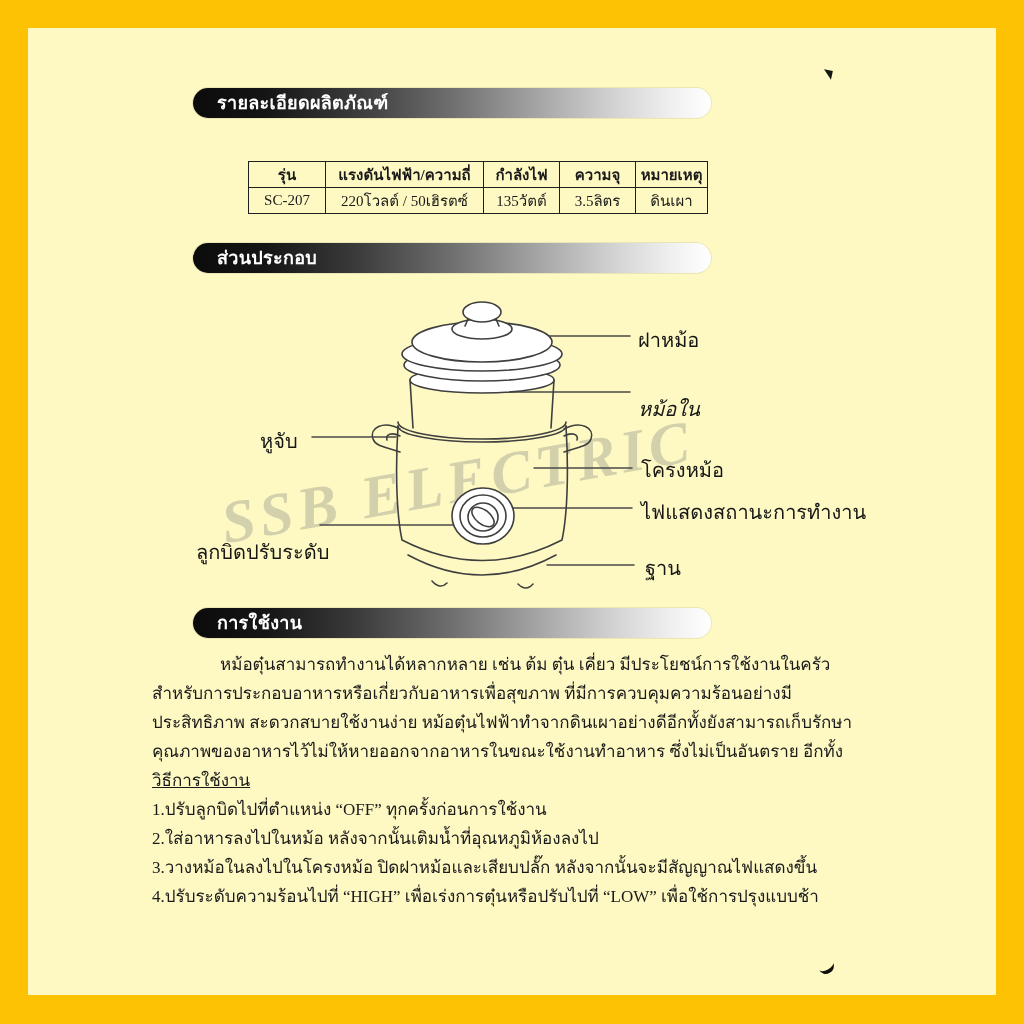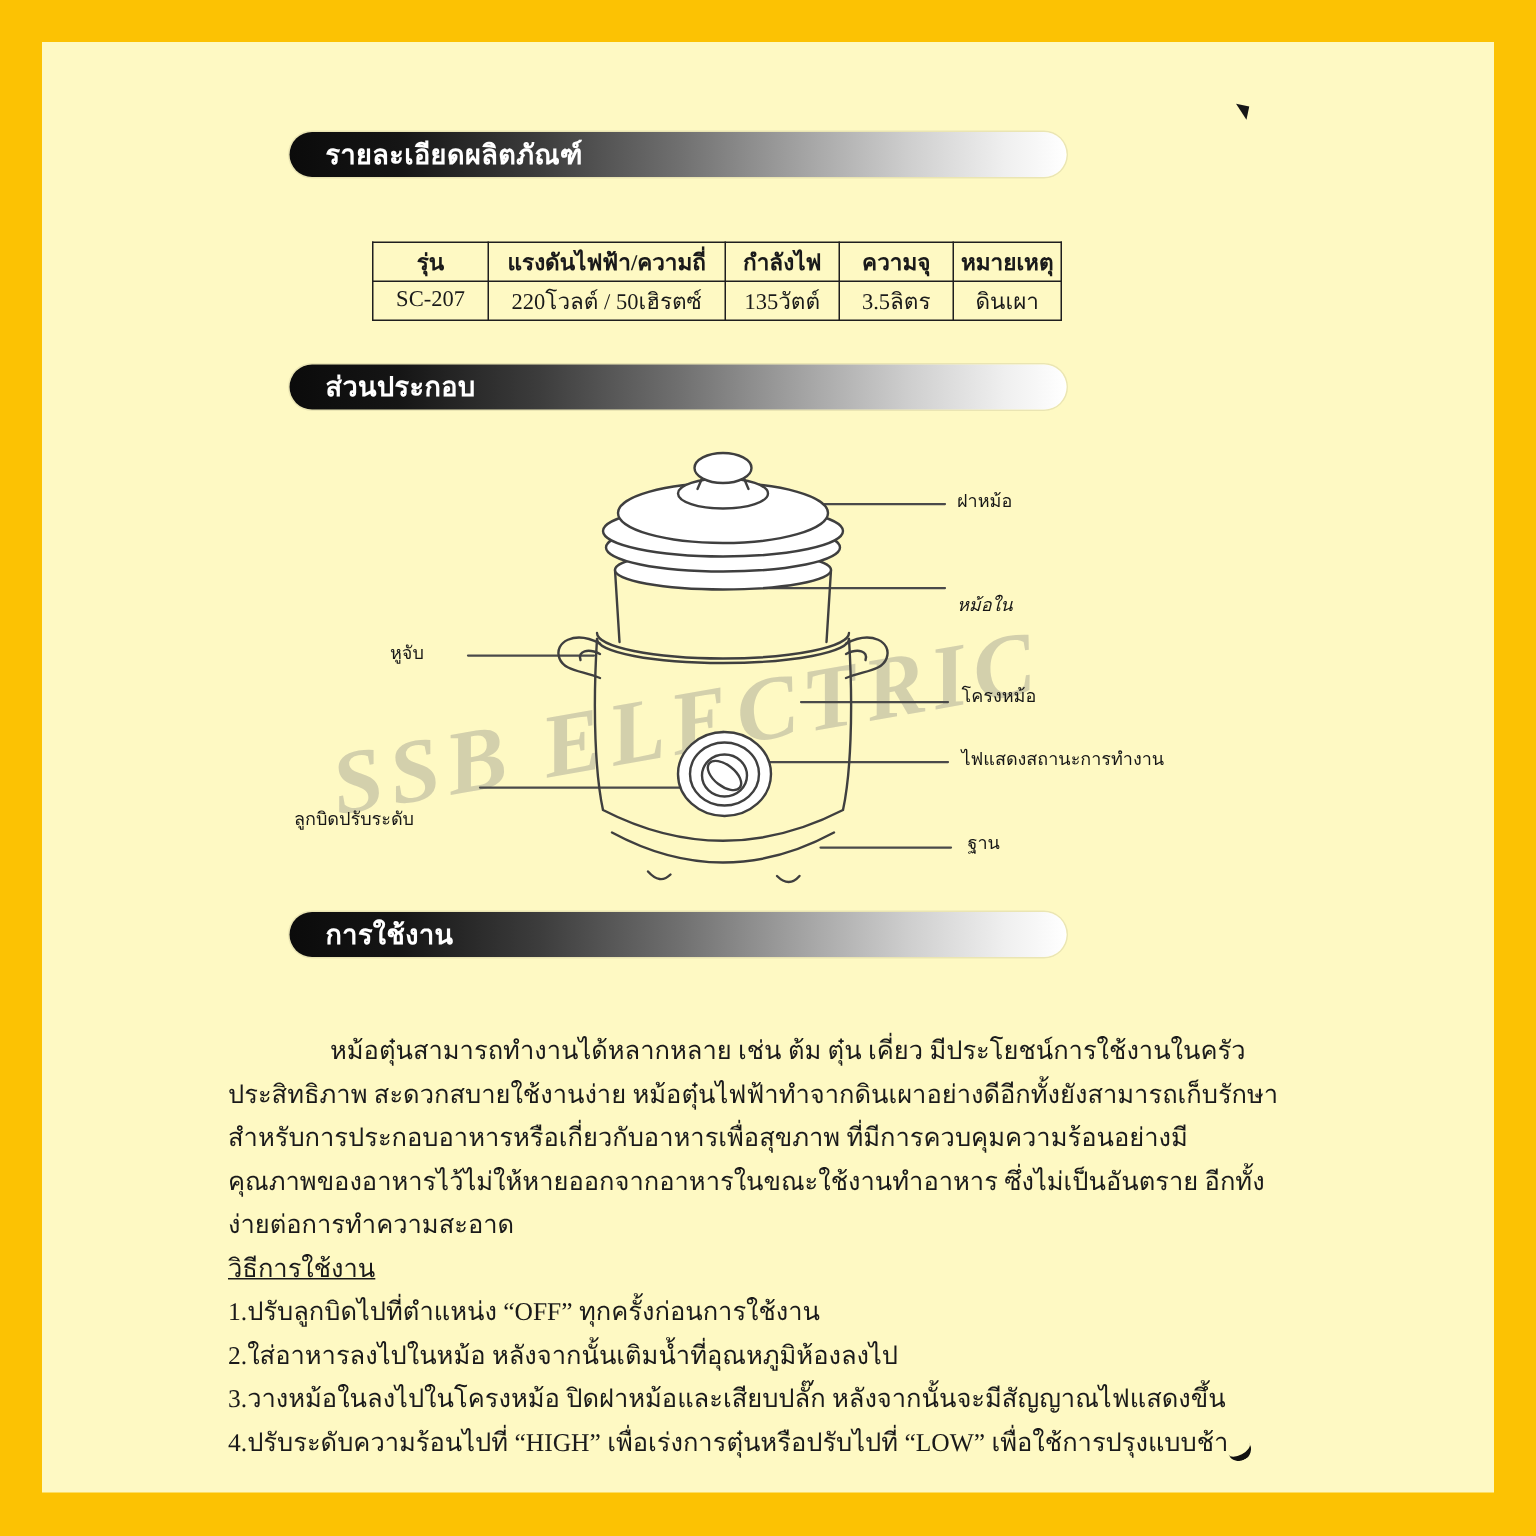--- a/index.html
+++ b/index.html
@@ -40,33 +40,33 @@
   
   .diagram-svg{position:absolute;left:122px;top:267px;z-index:2;}
   .watermark{
     position:absolute;left:188px;top:462px;z-index:1;
     font-size:60px;font-weight:bold;font-style:italic;
     letter-spacing:5px;color:rgba(130,130,130,0.34);
     transform:rotate(-10deg);transform-origin:left top;
     white-space:nowrap;
   }
   .part-label{
-    position:absolute;z-index:3;font-size:12px;white-space:nowrap;color:#161616;
+    position:absolute;z-index:3;font-size:20px;white-space:nowrap;color:#161616;
   }
   .lbl-lid{left:610px;top:296px;}
   .lbl-inner{left:610px;top:365px;font-style:italic;}
   .lbl-frame{left:613px;top:426px;}
   .lbl-indicator{left:613px;top:468px;}
   .lbl-base{left:617px;top:524px;}
   .lbl-handle{left:232px;top:397px;}
   .lbl-knob{left:168px;top:508px;}
   
   .usage-text{
     position:absolute;left:124px;top:622px;width:760px;
-    font-size:17px;line-height:29px;margin-top:36px;
+    font-size:17px;line-height:29px;
   }
   .usage-text .line{white-space:nowrap;height:29px;}
   .usage-text .indent{padding-left:68px;}
   .usage-text .indent-sm{padding-left:16px;}
   .subhead{text-decoration:underline;}
   
   .artifact-top{
     position:absolute;left:795px;top:42px;width:0;height:0;z-index:4;
     border-left:9px solid transparent;border-top:9px solid #161616;
     transform:rotate(12deg);
@@ -179,24 +179,23 @@
   <div class="part-label lbl-base">ฐาน</div>
   <div class="part-label lbl-handle">หูจับ</div>
   <div class="part-label lbl-knob">ลูกบิดปรับระดับ</div>
 
   <div class="bar bar3">
     <span>การใช้งาน</span>
   </div>
 
   <div class="usage-text">
     <div class="line indent">หม้อตุ๋นสามารถทำงานได้หลากหลาย เช่น ต้ม ตุ๋น เคี่ยว มีประโยชน์การใช้งานในครัว</div>
+    <div class="line">สำหรับการประกอบอาหารหรือเกี่ยวกับอาหารเพื่อสุขภาพ ที่มีการควบคุมความร้อนอย่างมี</div>
     <div class="line">ประสิทธิภาพ สะดวกสบายใช้งานง่าย หม้อตุ๋นไฟฟ้าทำจากดินเผาอย่างดีอีกทั้งยังสามารถเก็บรักษา</div>
-    <div class="line">สำหรับการประกอบอาหารหรือเกี่ยวกับอาหารเพื่อสุขภาพ ที่มีการควบคุมความร้อนอย่างมี</div>
     <div class="line">คุณภาพของอาหารไว้ไม่ให้หายออกจากอาหารในขณะใช้งานทำอาหาร ซึ่งไม่เป็นอันตราย อีกทั้ง</div>
-    <div class="line">ง่ายต่อการทำความสะอาด</div>
     <div class="line subhead">วิธีการใช้งาน</div>
     <div class="line">1.ปรับลูกบิดไปที่ตำแหน่ง “OFF” ทุกครั้งก่อนการใช้งาน</div>
     <div class="line">2.ใส่อาหารลงไปในหม้อ หลังจากนั้นเติมน้ำที่อุณหภูมิห้องลงไป</div>
     <div class="line">3.วางหม้อในลงไปในโครงหม้อ ปิดฝาหม้อและเสียบปลั๊ก หลังจากนั้นจะมีสัญญาณไฟแสดงขึ้น</div>
     <div class="line">4.ปรับระดับความร้อนไปที่ “HIGH” เพื่อเร่งการตุ๋นหรือปรับไปที่ “LOW” เพื่อใช้การปรุงแบบช้า</div>
   </div>
 
 </div>
 
 </body></html>

